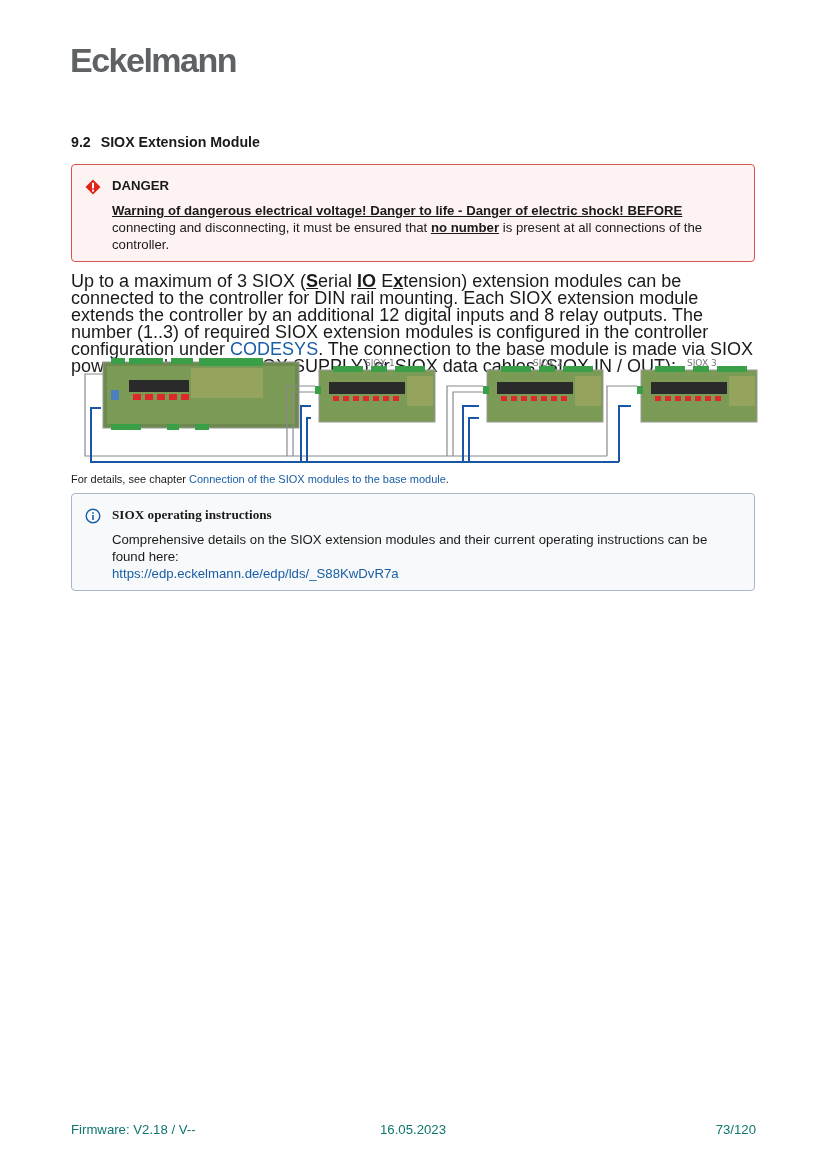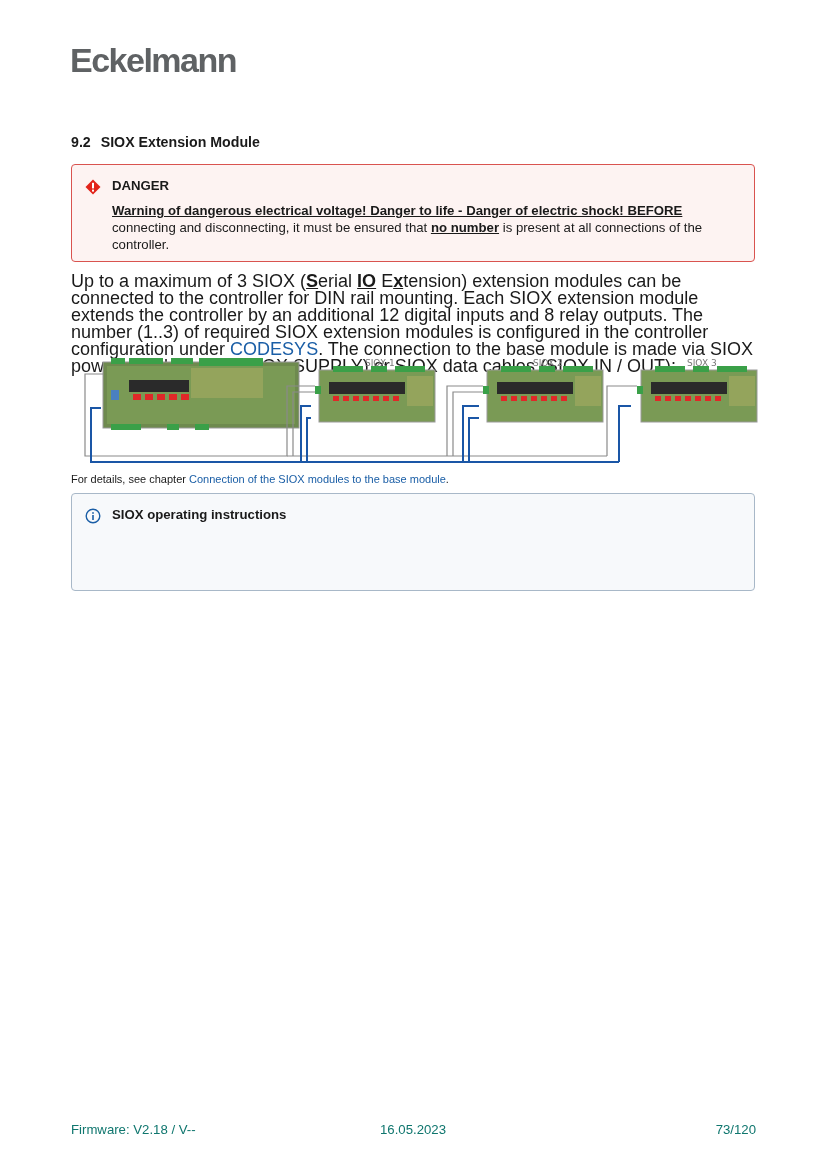--- a/index.html
+++ b/index.html
@@ -19,21 +19,21 @@
 
   .para { position: absolute; left: 71px; top: 273px; width: 690px; font-size: 18px; line-height: 17px; }
   .link { color: #1a5ea6; text-decoration: none; }
 
   .diagram { position: absolute; left: 71px; top: 358px; width: 690px; height: 106px; }
 
   .details { position: absolute; left: 71px; top: 471px; font-size: 11px; }
 
   .info-box { position: absolute; left: 71px; top: 493px; width: 684px; height: 98px; border: 1px solid #a8b8c8; border-radius: 4px; background: #f7f9fb; }
   .info-icon { position: absolute; left: 13px; top: 14px; width: 16px; height: 16px; }
-  .info-title { position: absolute; left: 40px; top: 13px; font-weight: bold; }
+  .info-title { position: absolute; left: 40px; top: 13px; font-weight: bold; font-family: Liberation Serif, serif; }
   .info-text { position: absolute; left: 40px; top: 37px; width: 630px; line-height: 17px; }
 
   .footer { position: absolute; top: 1122px; font-size: 13.2px; color: #0f766e; }
   .footer.left { left: 71px; }
   .footer.center { left: 380px; }
   .footer.right { right: 71px; }
 
   .siox-label { font-family: "DejaVu Sans", sans-serif; font-size: 9px; fill: #777; }
 </style>
 </head>
@@ -154,17 +154,18 @@
 
 <div class="details"><span>For details, see chapter </span><a class="link" href="#">Connection of the SIOX modules to the base module</a><span>.</span></div>
 
 <div class="info-box">
   <svg class="info-icon" viewBox="0 0 16 16">
     <circle cx="8" cy="8" r="6.8" fill="none" stroke="#1a5ea6" stroke-width="1.4"></circle>
     <rect x="7.2" y="7" width="1.6" height="5" fill="#1a5ea6"></rect>
     <rect x="7.2" y="4.2" width="1.6" height="1.6" fill="#1a5ea6"></rect>
   </svg>
   <div class="info-title">SIOX operating instructions</div>
+  <div class="info-text"><span>Comprehensive details on the SIOX extension modules and their current operating instructions can be found here:</span><br><a class="link" href="#">https://edp.eckelmann.de/edp/lds/_S88KwDvR7a</a></div>
 </div>
 
 <div class="footer left">Firmware: V2.18 / V--</div>
 <div class="footer center">16.05.2023</div>
 <div class="footer right">73/120</div>
 
 </body></html>

